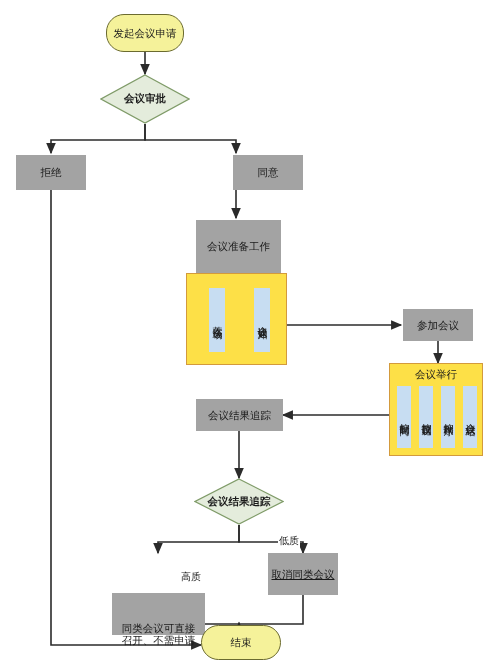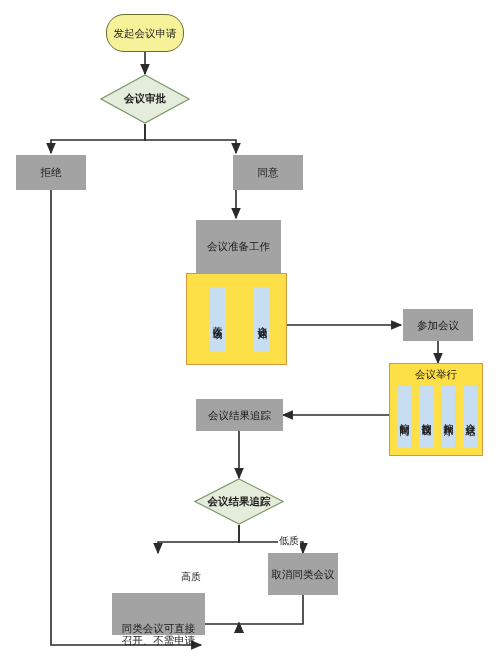--- a/index.html
+++ b/index.html
@@ -218,18 +218,21 @@
   </div>
 
   <div class="edge-label" style="left:180px; top:534px;margin-top:36px;">高质</div>
   <div class="edge-label" style="left:258px; top:534px;margin-left:20px;">低质</div>
 
   <div class="node proc multiline" style="left:112px; top:553px; width:93px; height:42px;">
     <span class="multiline">同类会议可直接
 召开、不需申请</span>
   </div>
 
-  <div class="node proc" style="left:268px; top:553px; width:70px; height:42px;">
+  <div class="node proc" style="left:268px; top:553px; width:70px; height:42px;text-decoration:underline;">
     <span>取消同类会议</span>
   </div>
 
+  <div class="node term" style="left:201px; top:625px; width:80px; height:35px;">
+    <span>结束</span>
+  </div>
 
 </div>
 
 </body></html>

